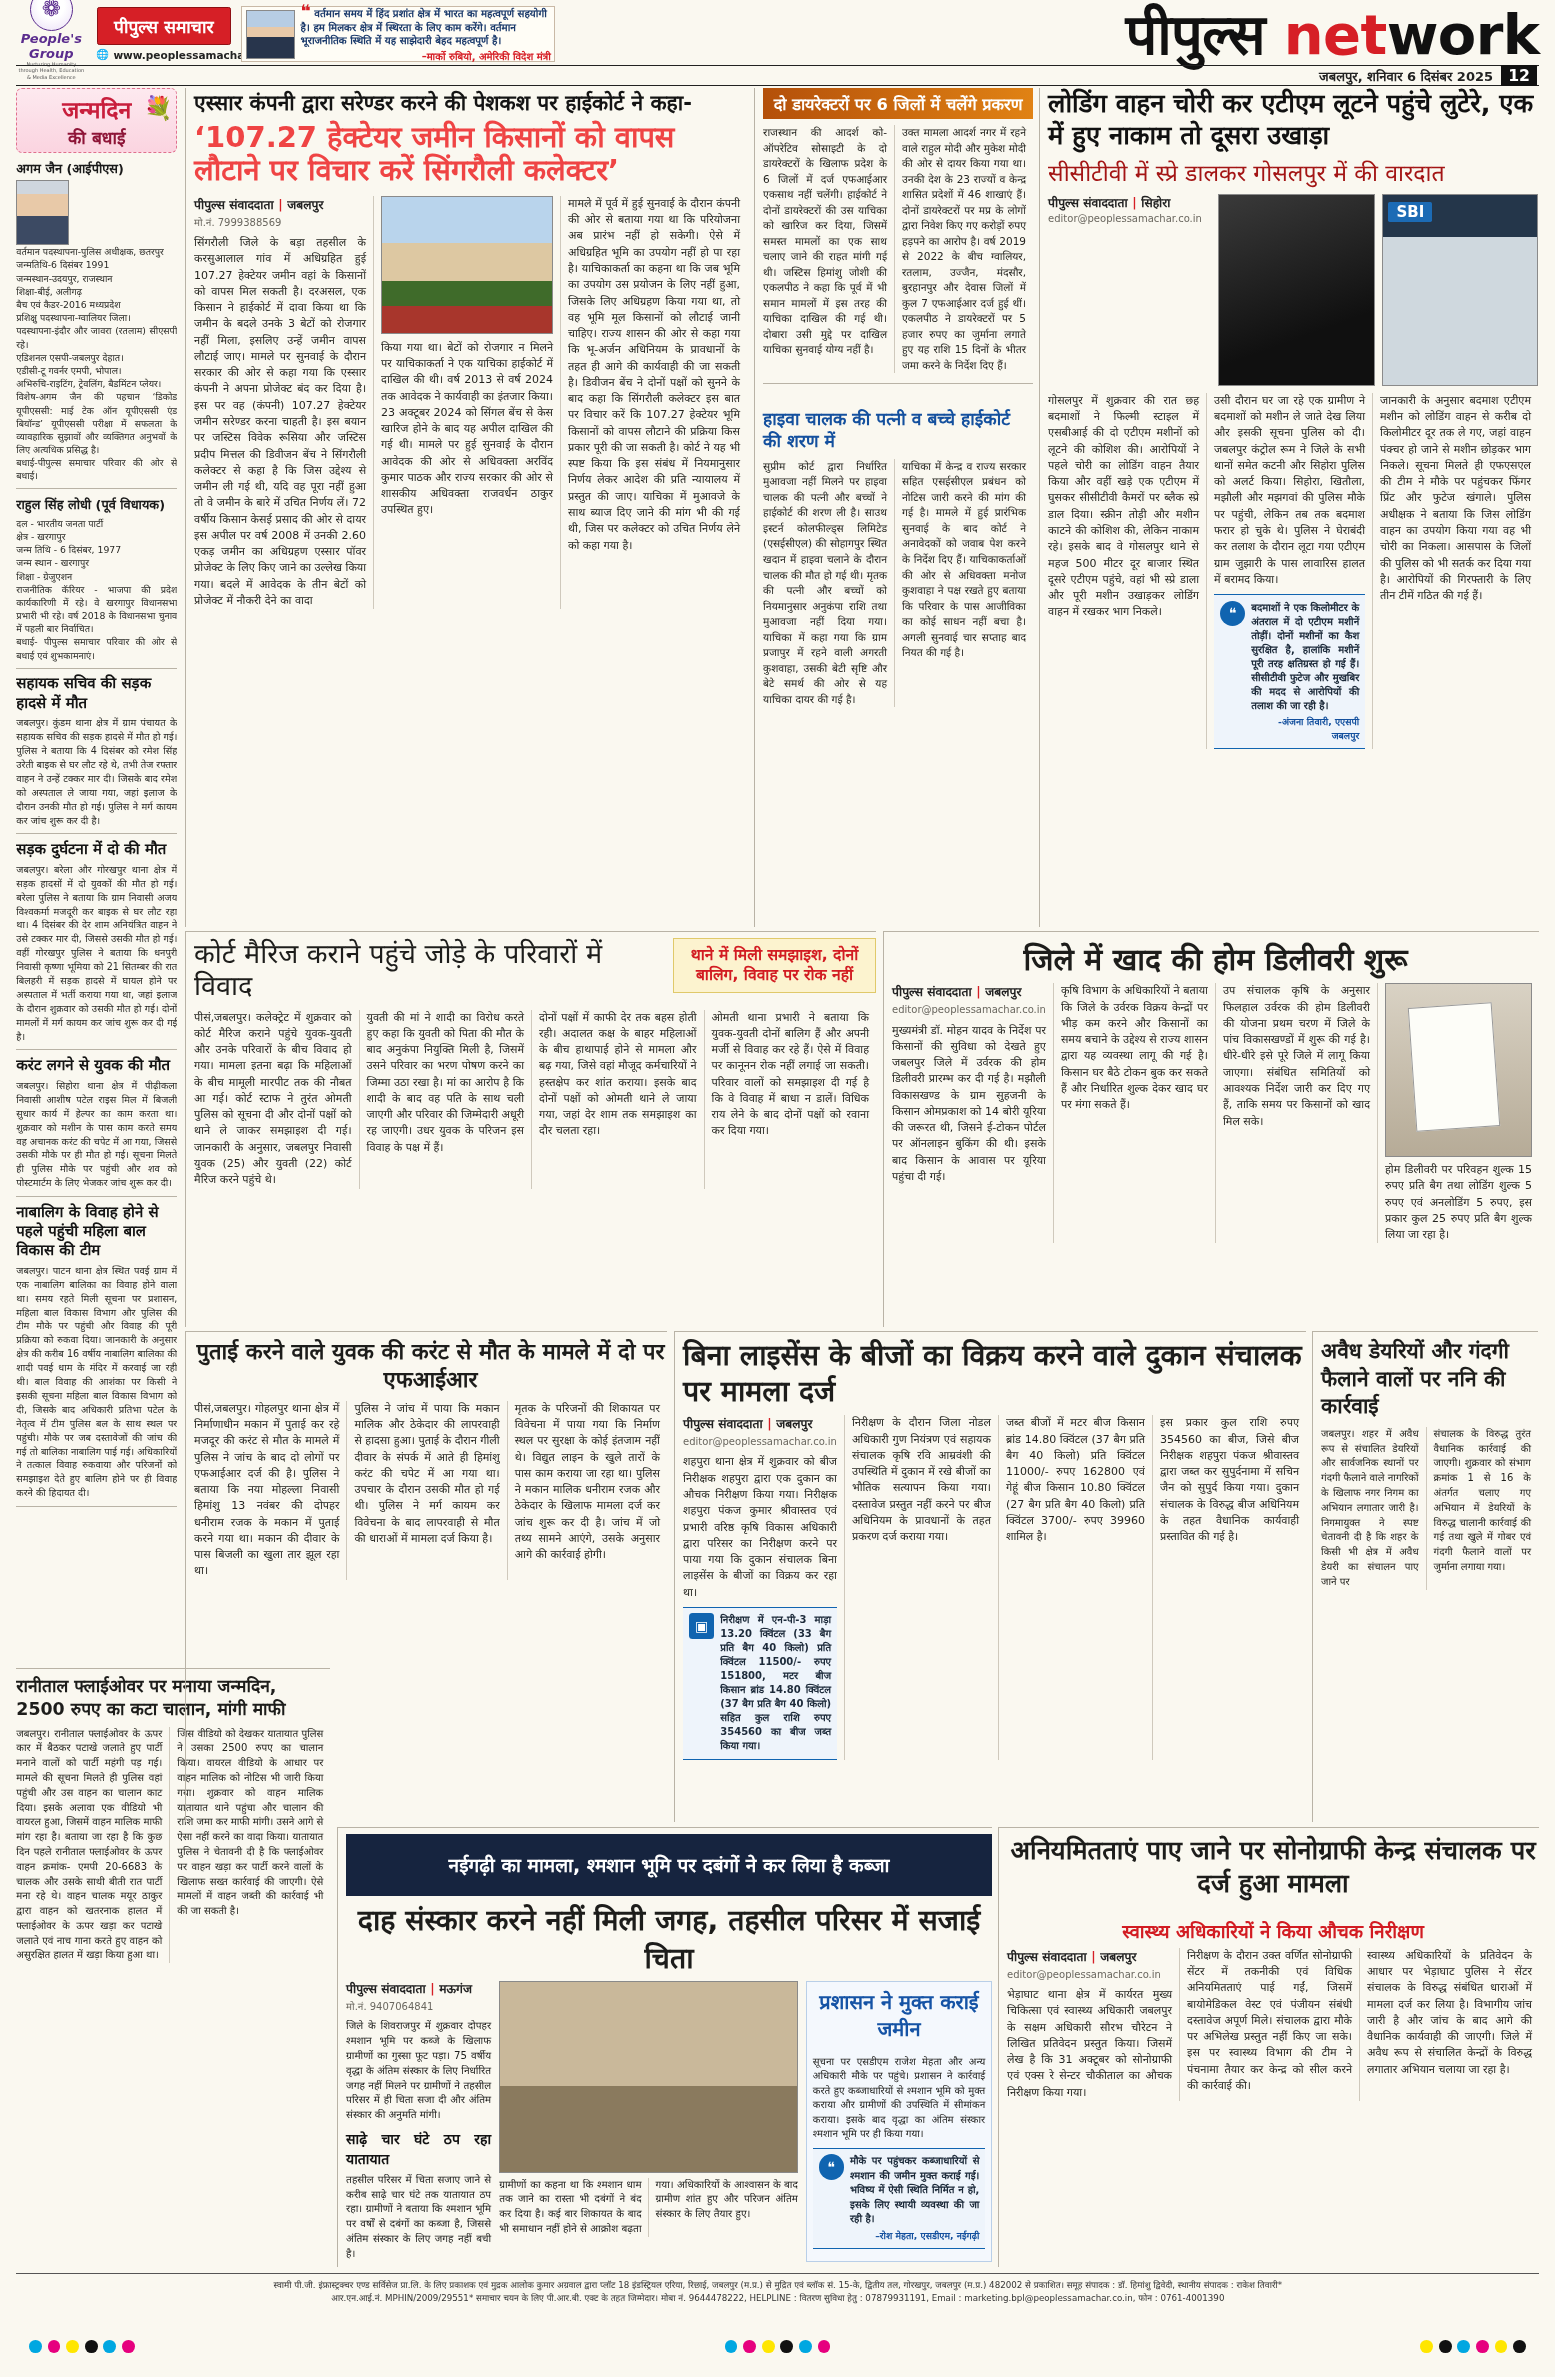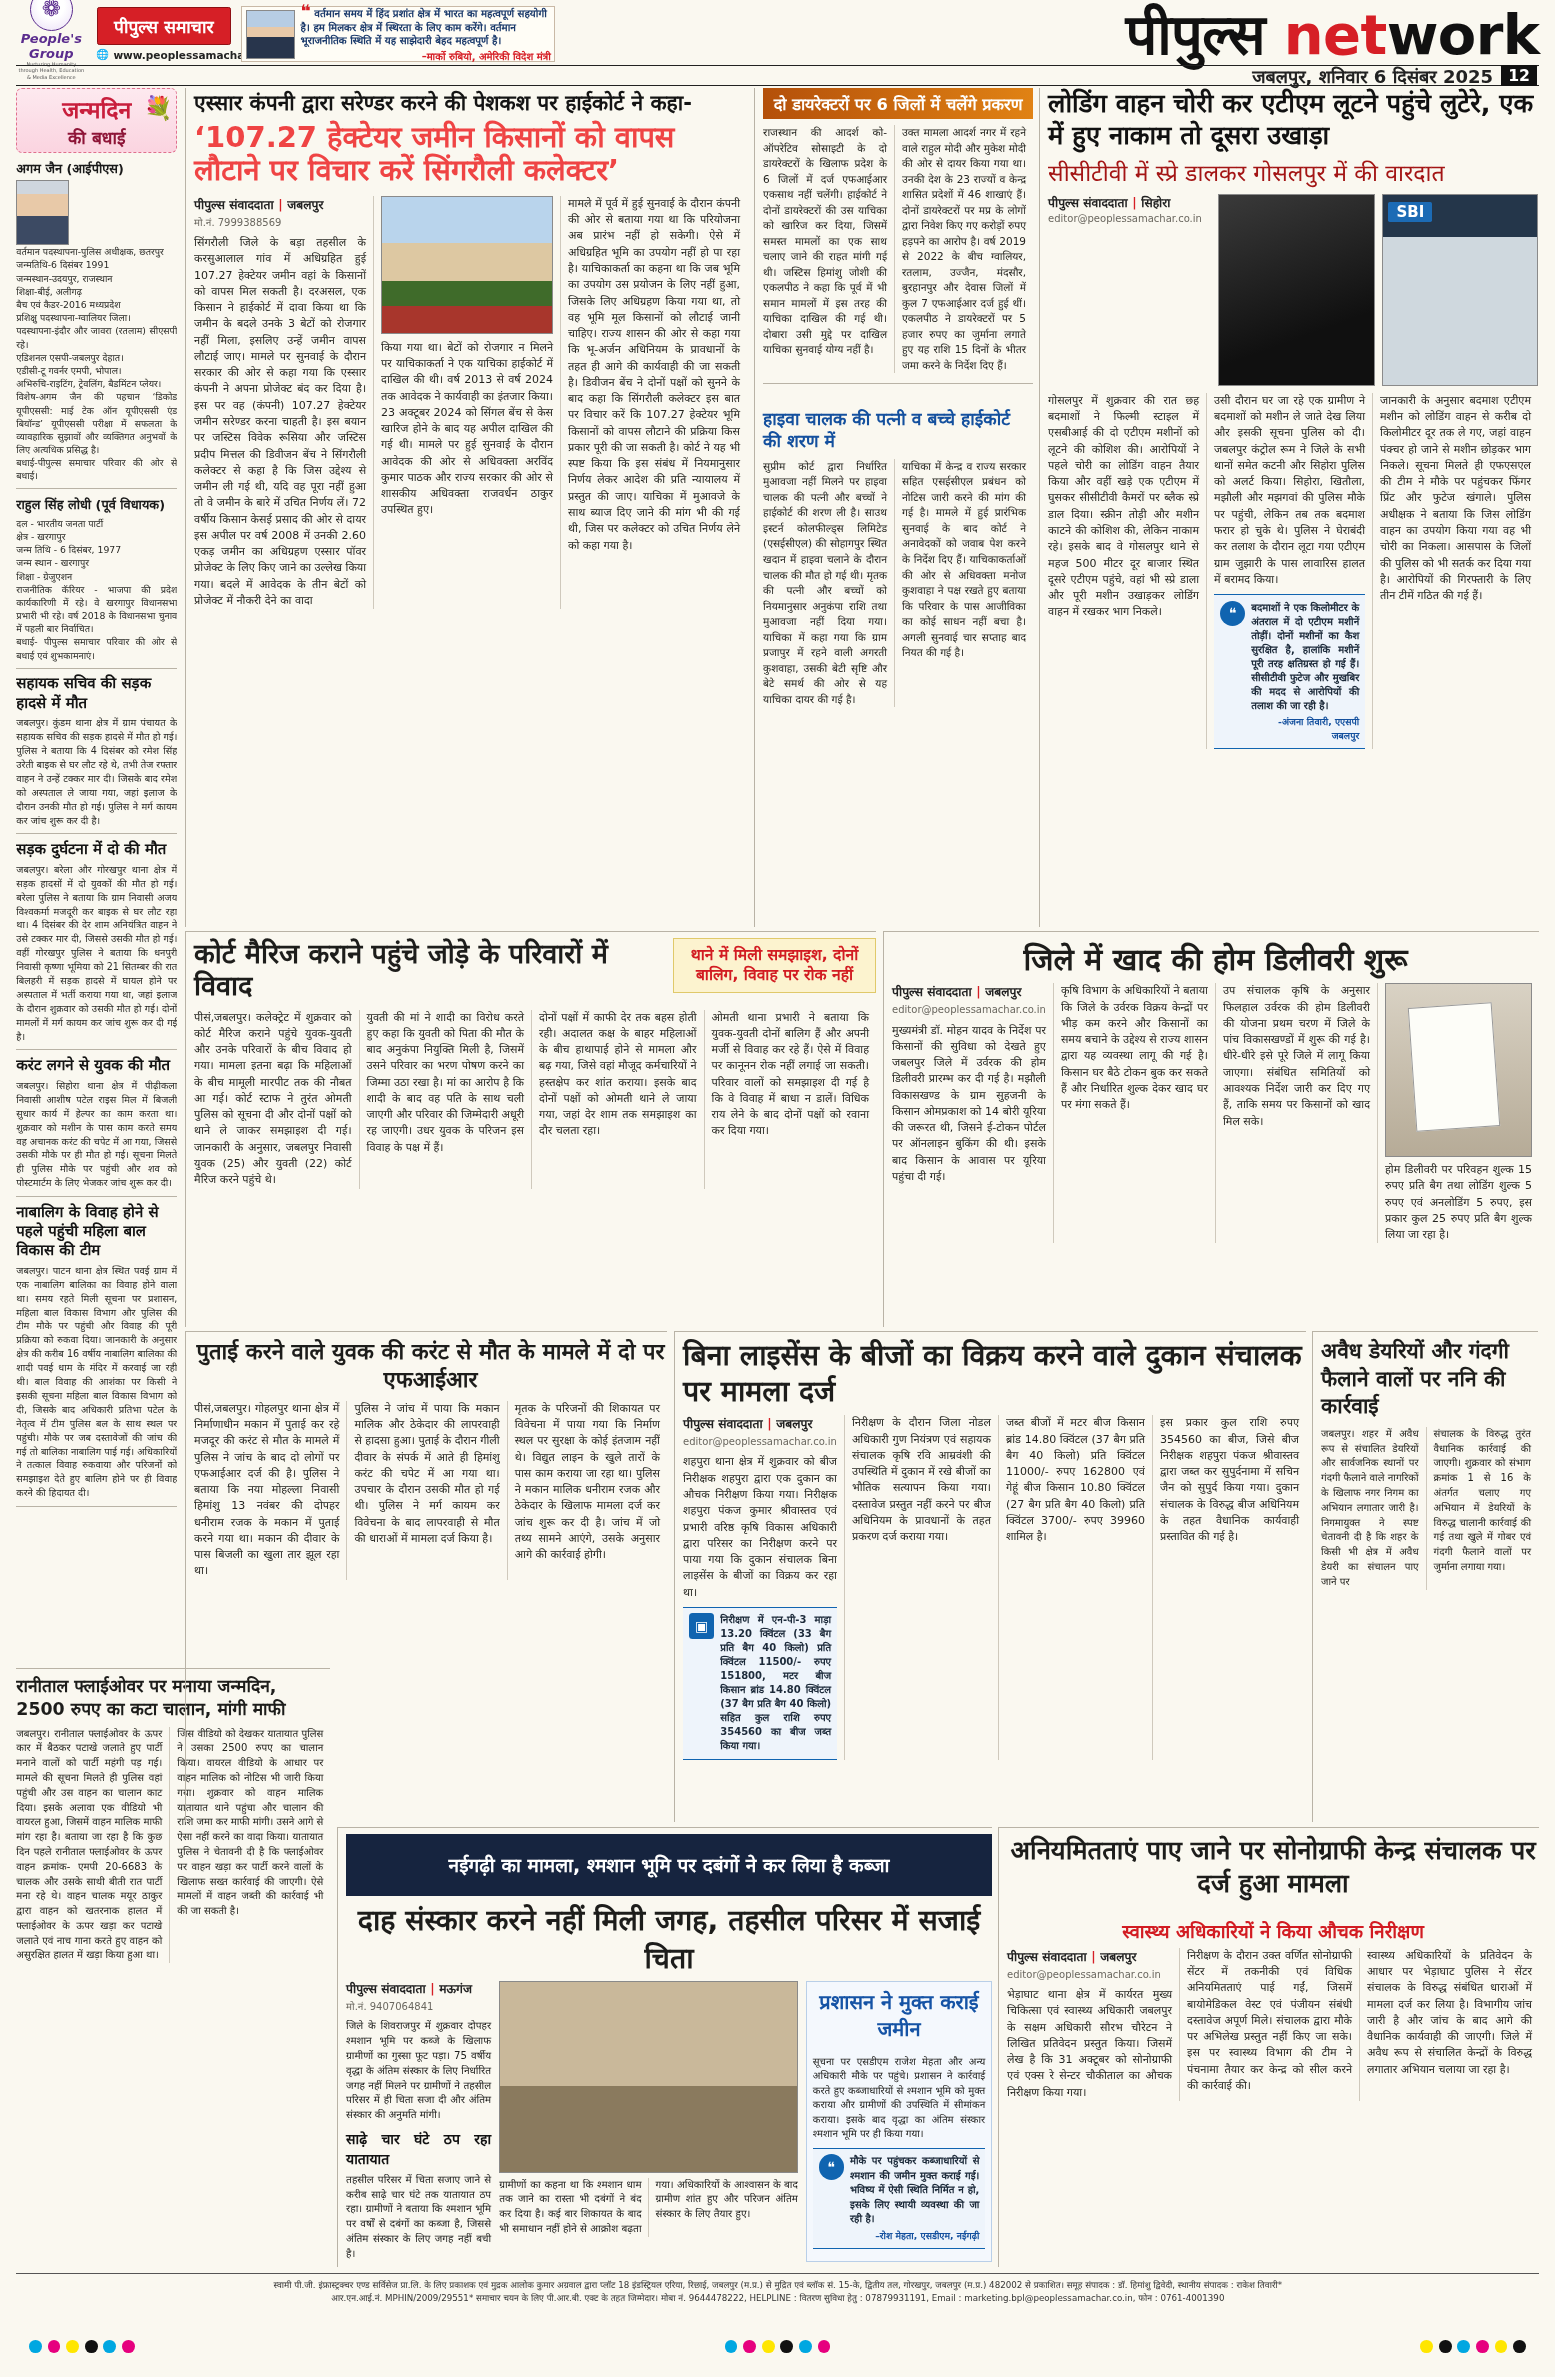--- a/index.html
+++ b/index.html
@@ -22,21 +22,21 @@
   .quote-photo{width:49px;height:49px;flex:none;border:0.6px solid #999;background:linear-gradient(180deg,#b7cde4 0 35%,#e8c9a8 35% 55%,#28354c 55% 100%)}
   .quote-text{font-size:10.2px;line-height:1.35;font-weight:bold;color:#1b3a6b}
   .quote-attr{font-size:10px;font-weight:bold;color:#d61f26;text-align:right;margin-top:1.2px}
   .qmark{color:#d61f26;font-size:17.4px;line-height:.8}
   .masthead{flex:1;text-align:right;white-space:nowrap;font-weight:900;font-size:56px;line-height:1.02;letter-spacing:-0.6px}
   .mh-hi{color:#111}
   .mh-net{color:#d61f26}
   .mh-work{color:#111}
   
   .datebar{left:16.3px;top:65px;width:1523px;height:21px;border-top:1.2px solid #222;border-bottom:0.6px solid #222;display:flex;align-items:center;justify-content:flex-end;gap:8.1px;padding:0 2.3px}
-  .dateline{font-size:18px;font-weight:bold;color:#222}
+  .dateline{font-size:13px;font-weight:bold;color:#222}
   .pageno{background:#111;color:#fff;font-weight:800;font-size:15.7px;padding:0.6px 7px;border-radius:1.2px}
   
   .cols{display:flex}
   .col{flex:1;padding:0 7px;font-size:11px;line-height:1.48;text-align:justify;color:#24241f}
   .col:first-child{padding-left:0}
   .col + .col{border-left:0.6px solid #cfc9bc}
   .byline{font-size:12.2px;font-weight:800;color:#222}
   .byline .sep{color:#d61f26;margin:0 4.6px}
   .contact{font-size:10px;color:#6a675f;margin-top:1.7px}
   .photo{border:0.6px solid #8a8a8a}
@@ -76,21 +76,21 @@
   .atm-bywrap{width:163px;flex:none}
   .cctv{flex:1;height:192px;background:linear-gradient(160deg,#3a3a3a,#101010 70%);position:relative}
   .atmph{flex:1;height:192px;background:linear-gradient(180deg,#24364a 0 22%,#cfd8de 22% 100%);position:relative}
   .sbi-sign{position:absolute;left:5.8px;top:7px;background:#1c6bb5;color:#fff;font-weight:800;font-size:15px;padding:1.2px 8.1px;border-radius:1.7px}
   .hq{display:flex;gap:5.8px;background:#eef4fb;border-top:1.2px solid #1064b0;border-bottom:1.2px solid #1064b0;padding:5.8px;margin-top:5.8px;text-align:left}
   .hq .ic{width:25.6px;height:25.6px;flex:none;border-radius:50%;background:#1064b0;color:#fff;font-size:14px;display:flex;align-items:center;justify-content:center}
   .hq p{font-size:10px;line-height:1.4;font-weight:bold;color:#1c2a3a;text-align:justify}
   .hq .attr{font-size:9.3px;font-weight:800;color:#14509e;text-align:right;margin-top:2.3px}
   
   .court{left:185px;top:931px;width:691px;height:396px}
-  .court h2{font-size:27px;font-weight:700;line-height:1.2}
+  .court h2{font-size:27px;font-weight:400;line-height:1.2}
   .court-top{display:flex;gap:9.3px;align-items:flex-start;margin-bottom:7px}
   .sidebox{width:203px;flex:none;background:#fcf3cf;border:0.6px solid #e0c96a;padding:5.8px;font-size:15.7px;line-height:1.32;font-weight:800;color:#d21c22;text-align:center}
   .khad{left:883px;top:931px;width:656px;height:396px}
   .khad h2{font-size:30px;font-weight:900;text-align:center;margin-bottom:4.6px}
   .khad-photo{width:100%;height:174px;background:linear-gradient(180deg,#d9d2c4,#b6ab97);position:relative;margin-bottom:4.6px}
   .receipt{position:absolute;left:18%;top:12%;width:58%;height:72%;background:#fdfdf8;border:0.6px solid #999;transform:rotate(-4deg)}
   
   .putai{left:185px;top:1331px;width:482px;height:491px}
   .putai h2{font-size:22px;line-height:1.3;font-weight:900;text-align:center;margin-bottom:5.8px}
   .seeds{left:674px;top:1331px;width:632px;height:491px}

